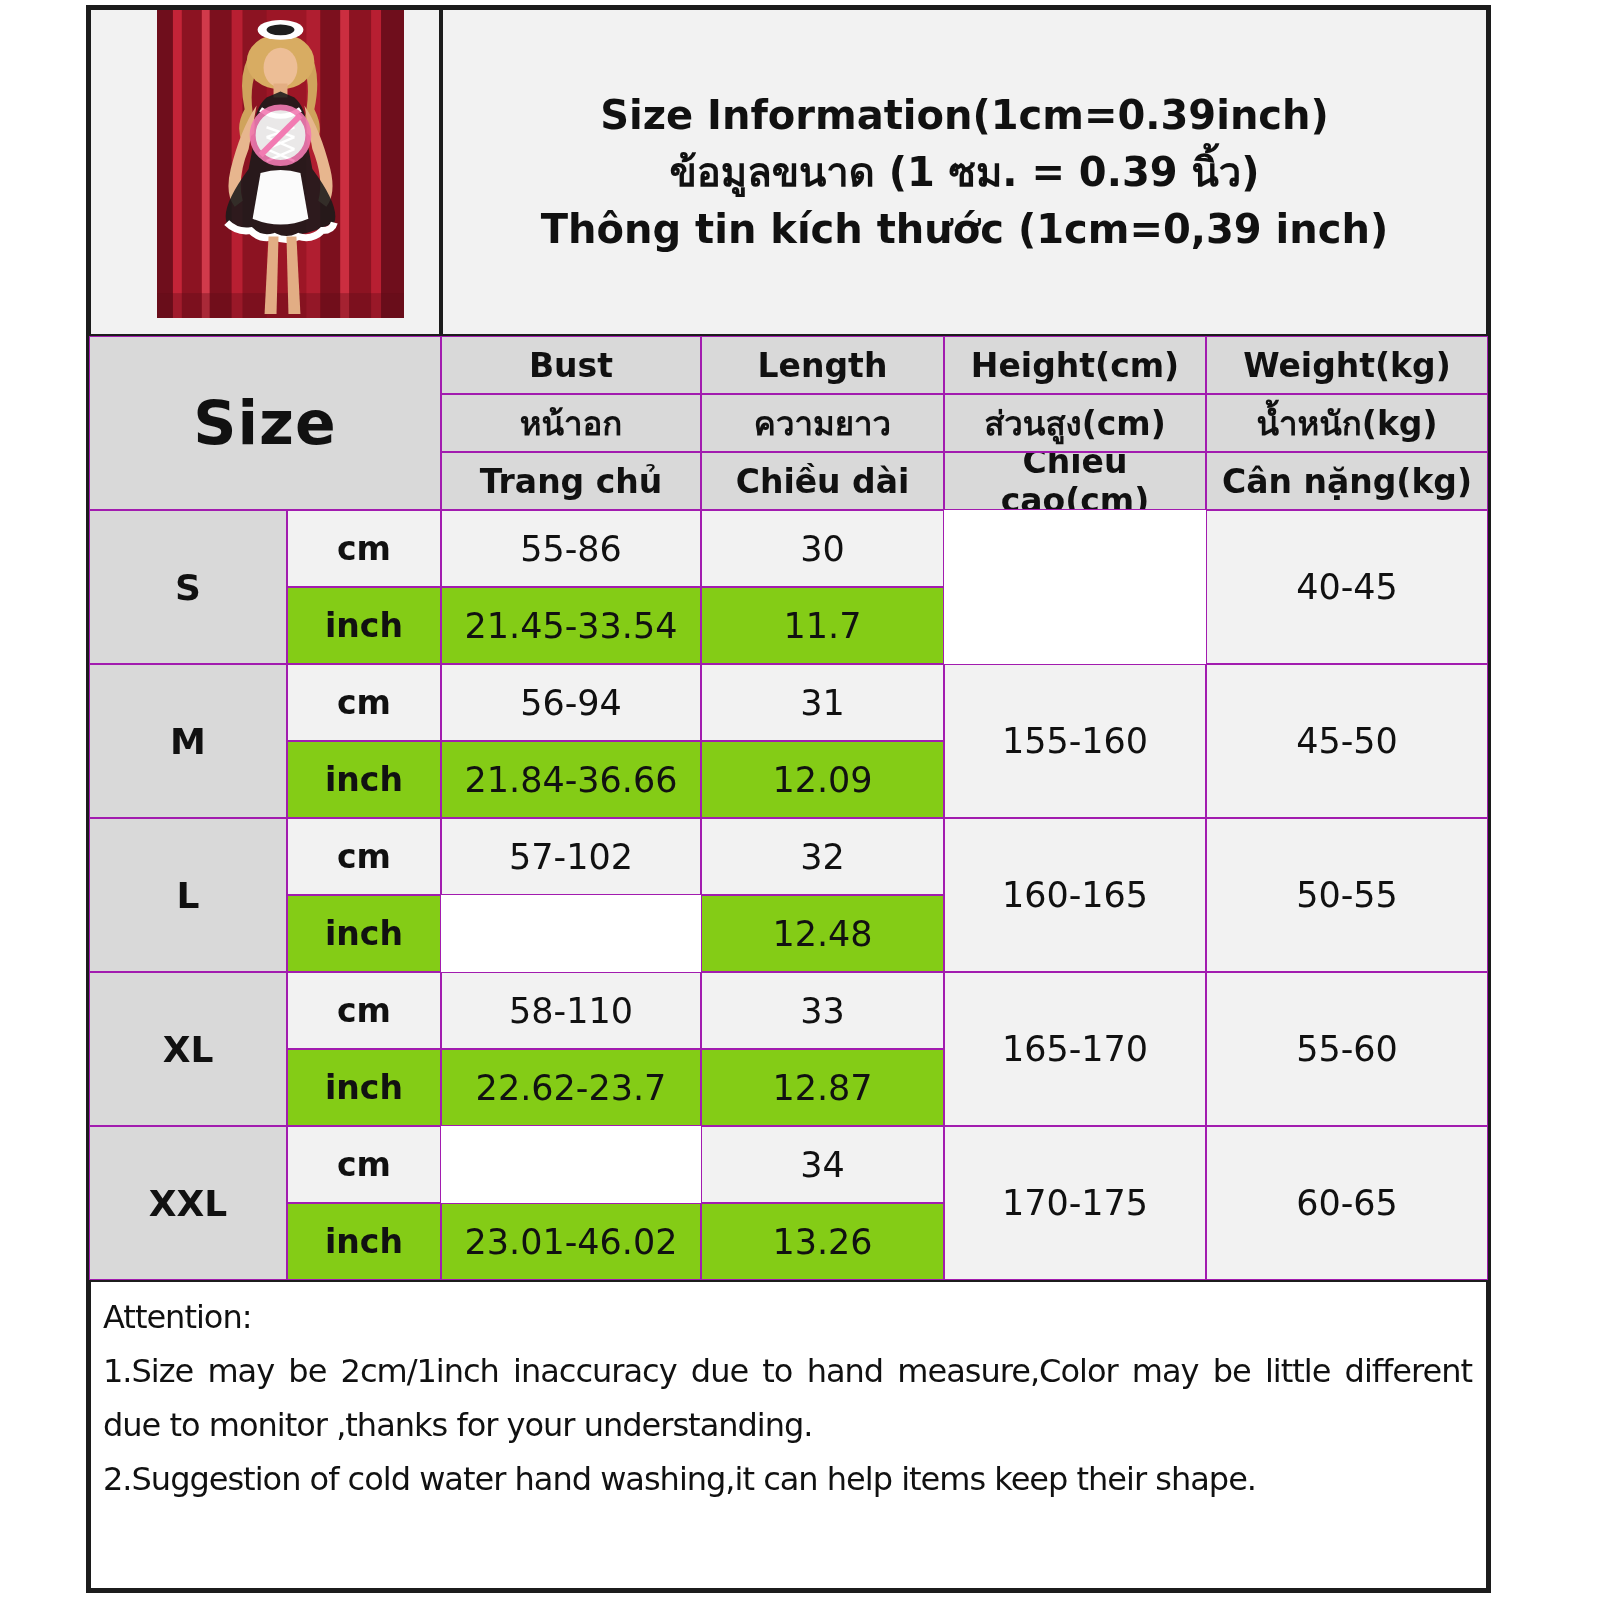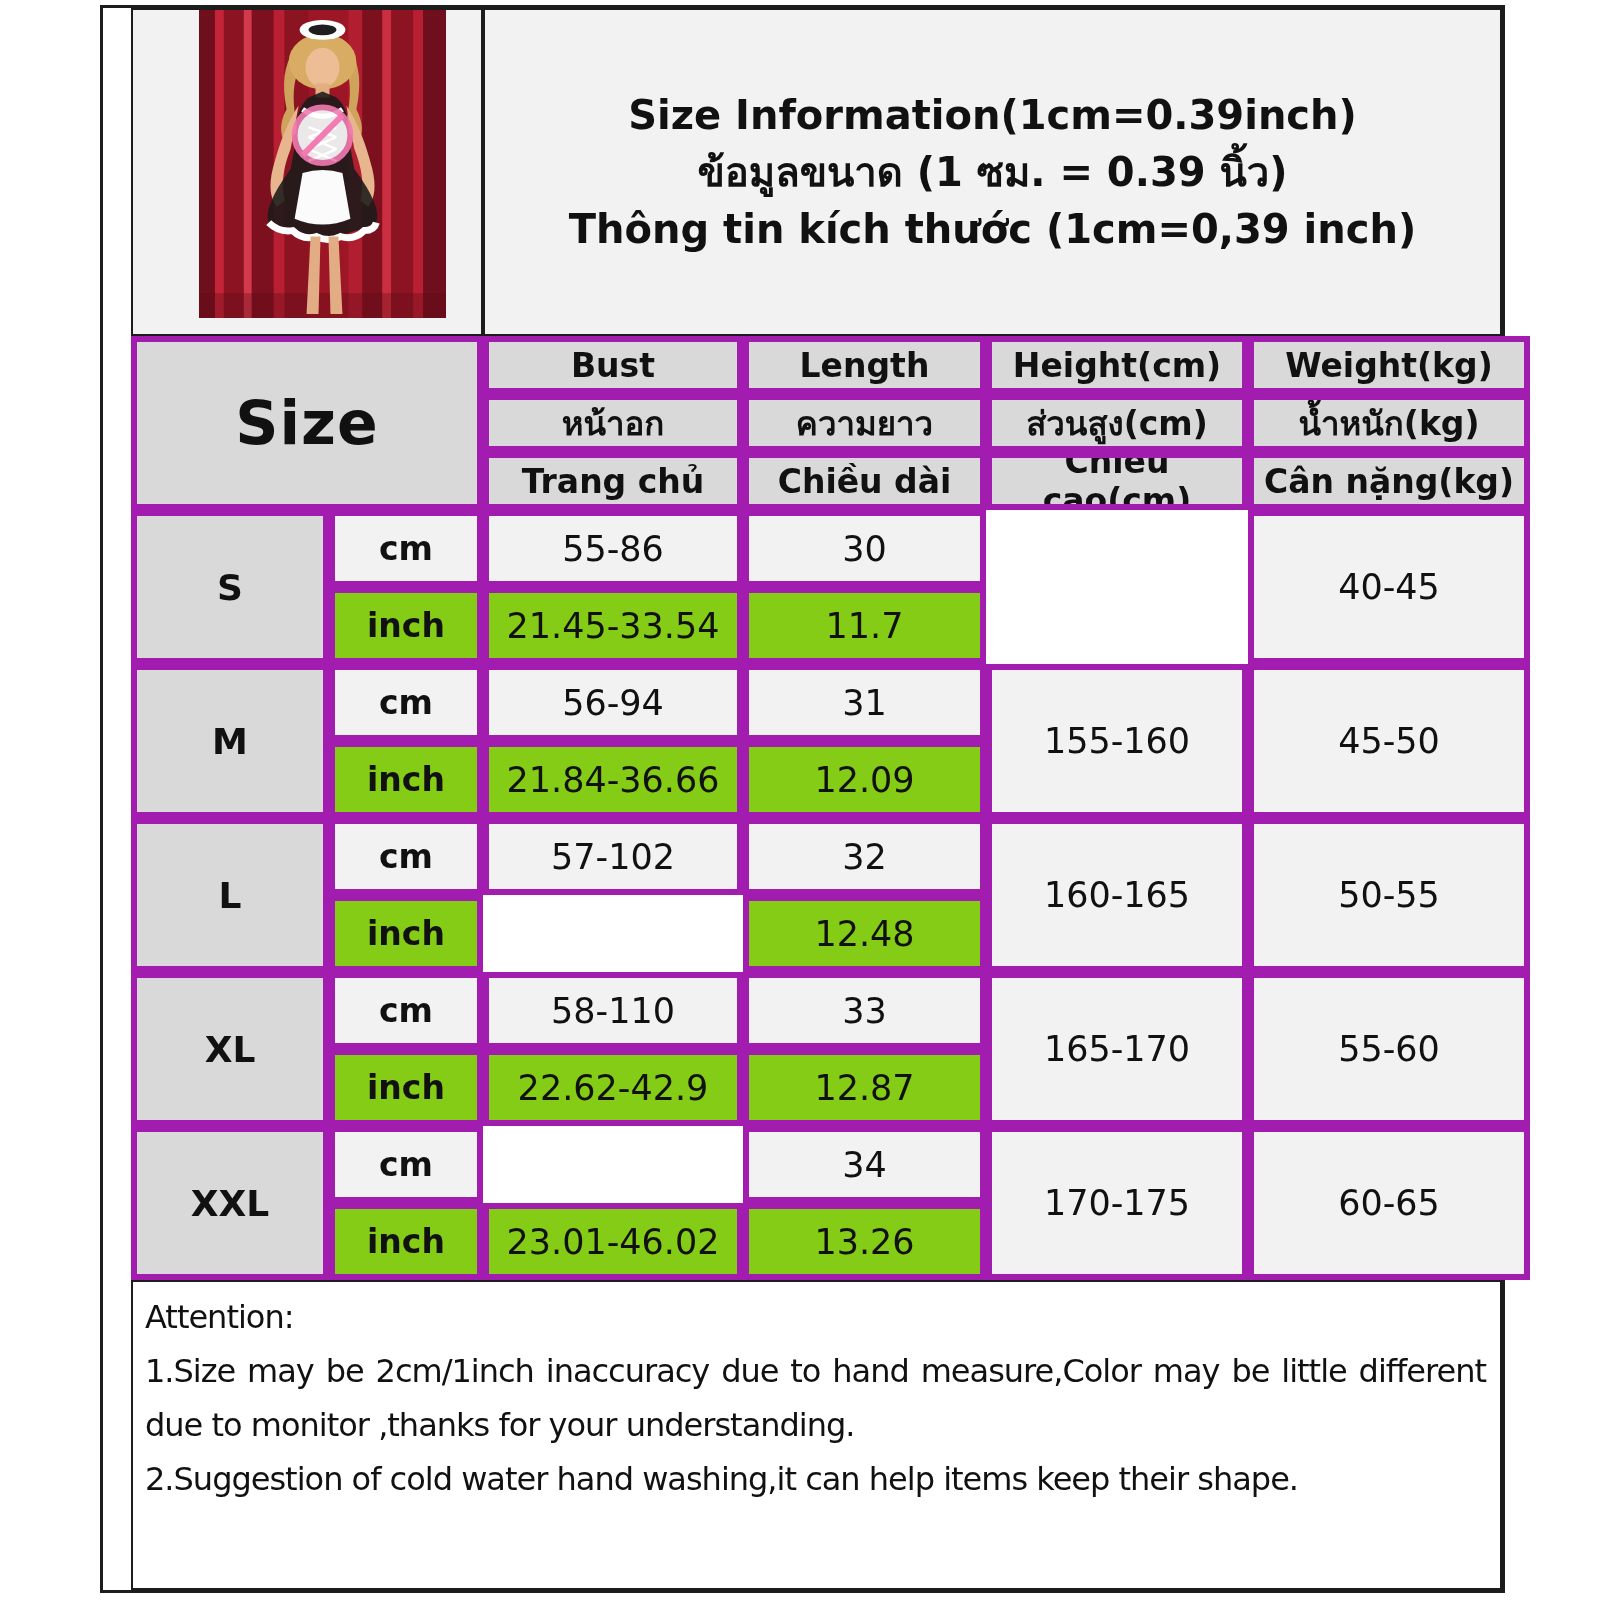--- a/index.html
+++ b/index.html
@@ -1,29 +1,29 @@
 <!DOCTYPE html>
 <html><head>
 <meta charset="utf-8">
 <style>
   html,body{margin:0;padding:0;background:#fff;}
   body{width:1600px;height:1600px;font-family:"DejaVu Sans","Liberation Sans",sans-serif;color:#111;}
   .sheet{position:relative;width:1600px;height:1600px;background:#fff;}
-  .frame{position:absolute;left:100px;top:5px;width:1405px;box-sizing:border-box;border:3px solid #1c1c1c;background:#fff;padding-left:28px;}
+  .frame{position:absolute;left:86px;top:5px;width:1405px;box-sizing:border-box;border:3px solid #1c1c1c;background:#fff;}
   
   .top{display:flex;height:328px;}
   .cellbox{box-sizing:border-box;border:2px solid #1c1c1c;}
   .imgcell{width:352px;background:#f2f2f2;display:flex;align-items:flex-start;}
   .photo{width:247px;height:308px;margin-left:66px;display:block;}
   .titlecell{flex:1;background:#f2f2f2;display:flex;flex-direction:column;align-items:center;justify-content:center;}
   .titleline{font-weight:bold;font-size:40px;line-height:57px;text-align:center;white-space:nowrap;}
   
   .grid{display:grid;grid-template-columns:198px 154px 260px 243px 262px 282px;
         grid-template-rows:58px 58px 58px repeat(10,77px);}
-  .c{box-sizing:border-box;border:6px solid #a21caf;display:flex;align-items:center;justify-content:center;text-align:center;overflow:hidden;}
+  .c{box-sizing:border-box;border:1px solid #a21caf;display:flex;align-items:center;justify-content:center;text-align:center;overflow:hidden;}
   .g{background:#d9d9d9;}
   .lt{background:#f2f2f2;}
   .w{background:#84cc16;}
   .szhdr{font-size:60px;font-weight:bold;letter-spacing:1px;}
   .hdr{font-size:33px;font-weight:bold;}
   .letter{font-size:36px;font-weight:bold;}
   .unit{font-size:33px;font-weight:bold;}
   .val{font-size:35px;font-weight:400;}
   
   .attention{box-sizing:border-box;border:2px solid #1c1c1c;background:#fff;height:310px;padding:8px 14px 0 12px;}
@@ -138,21 +138,21 @@
       <div class="c w unit" style="grid-area:9/2/10/3">inch</div>
       <div class="c w val" style="grid-area:9/4/10/5">12.48</div>
       <div class="c lt val" style="grid-area:8/5/10/6">160-165</div>
       <div class="c lt val" style="grid-area:8/6/10/7">50-55</div>
 
       <div class="c g letter" style="grid-area:10/1/12/2">XL</div>
       <div class="c lt unit" style="grid-area:10/2/11/3">cm</div>
       <div class="c lt val" style="grid-area:10/3/11/4">58-110</div>
       <div class="c lt val" style="grid-area:10/4/11/5">33</div>
       <div class="c w unit" style="grid-area:11/2/12/3">inch</div>
-      <div class="c w val" style="grid-area:11/3/12/4">22.62-42.9</div>
+      <div class="c w val" style="grid-area:11/3/12/4">22.62-23.7</div>
       <div class="c w val" style="grid-area:11/4/12/5">12.87</div>
       <div class="c lt val" style="grid-area:10/5/12/6">165-170</div>
       <div class="c lt val" style="grid-area:10/6/12/7">55-60</div>
 
       <div class="c g letter" style="grid-area:12/1/14/2">XXL</div>
       <div class="c lt unit" style="grid-area:12/2/13/3">cm</div>
       <div class="c lt val" style="grid-area:12/4/13/5">34</div>
       <div class="c w unit" style="grid-area:13/2/14/3">inch</div>
       <div class="c w val" style="grid-area:13/3/14/4">23.01-46.02</div>
       <div class="c w val" style="grid-area:13/4/14/5">13.26</div>

